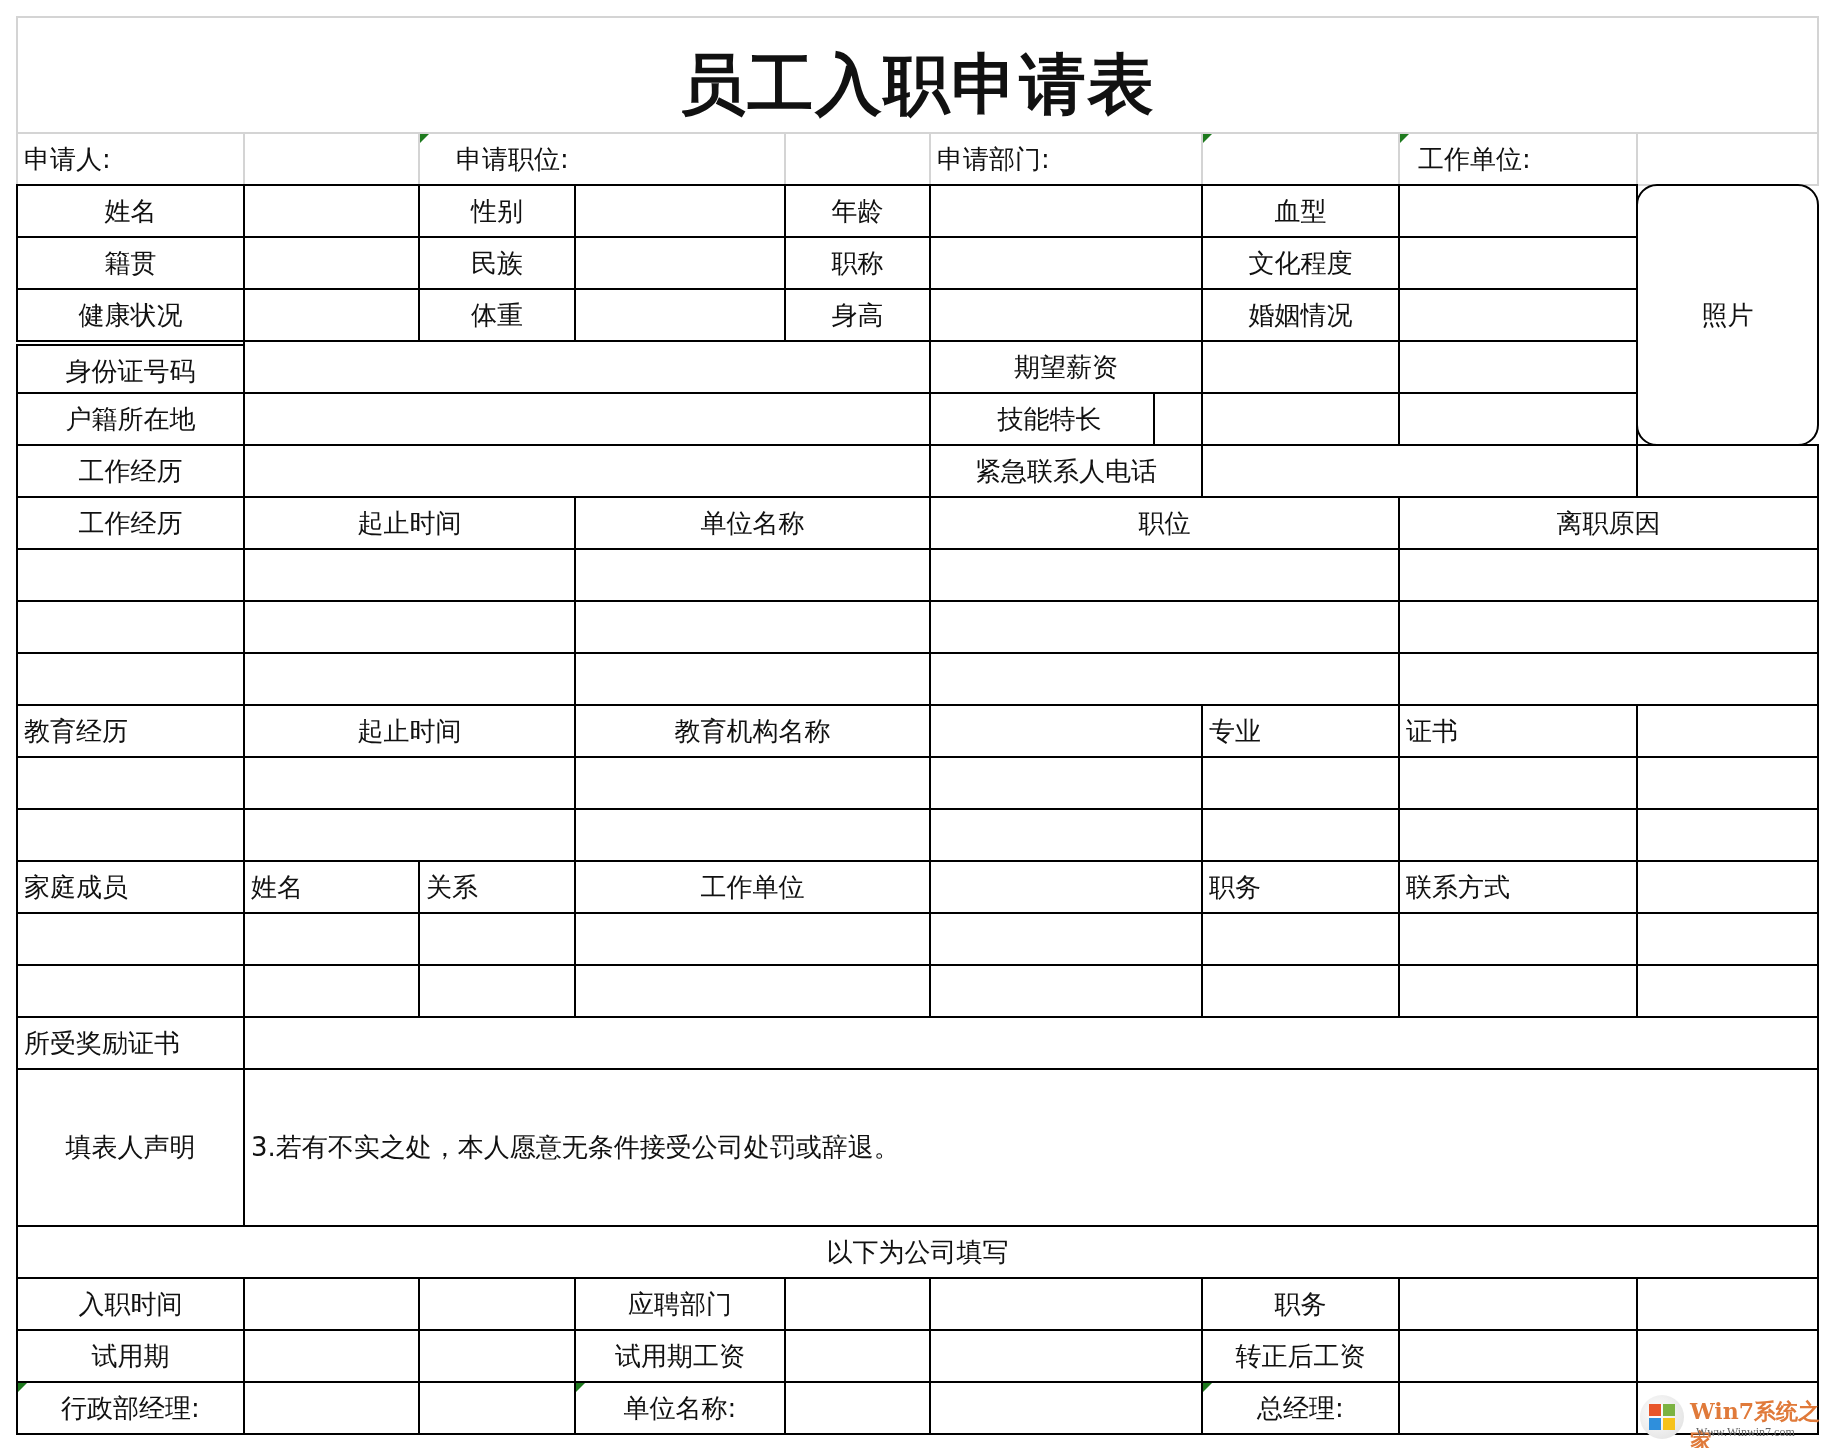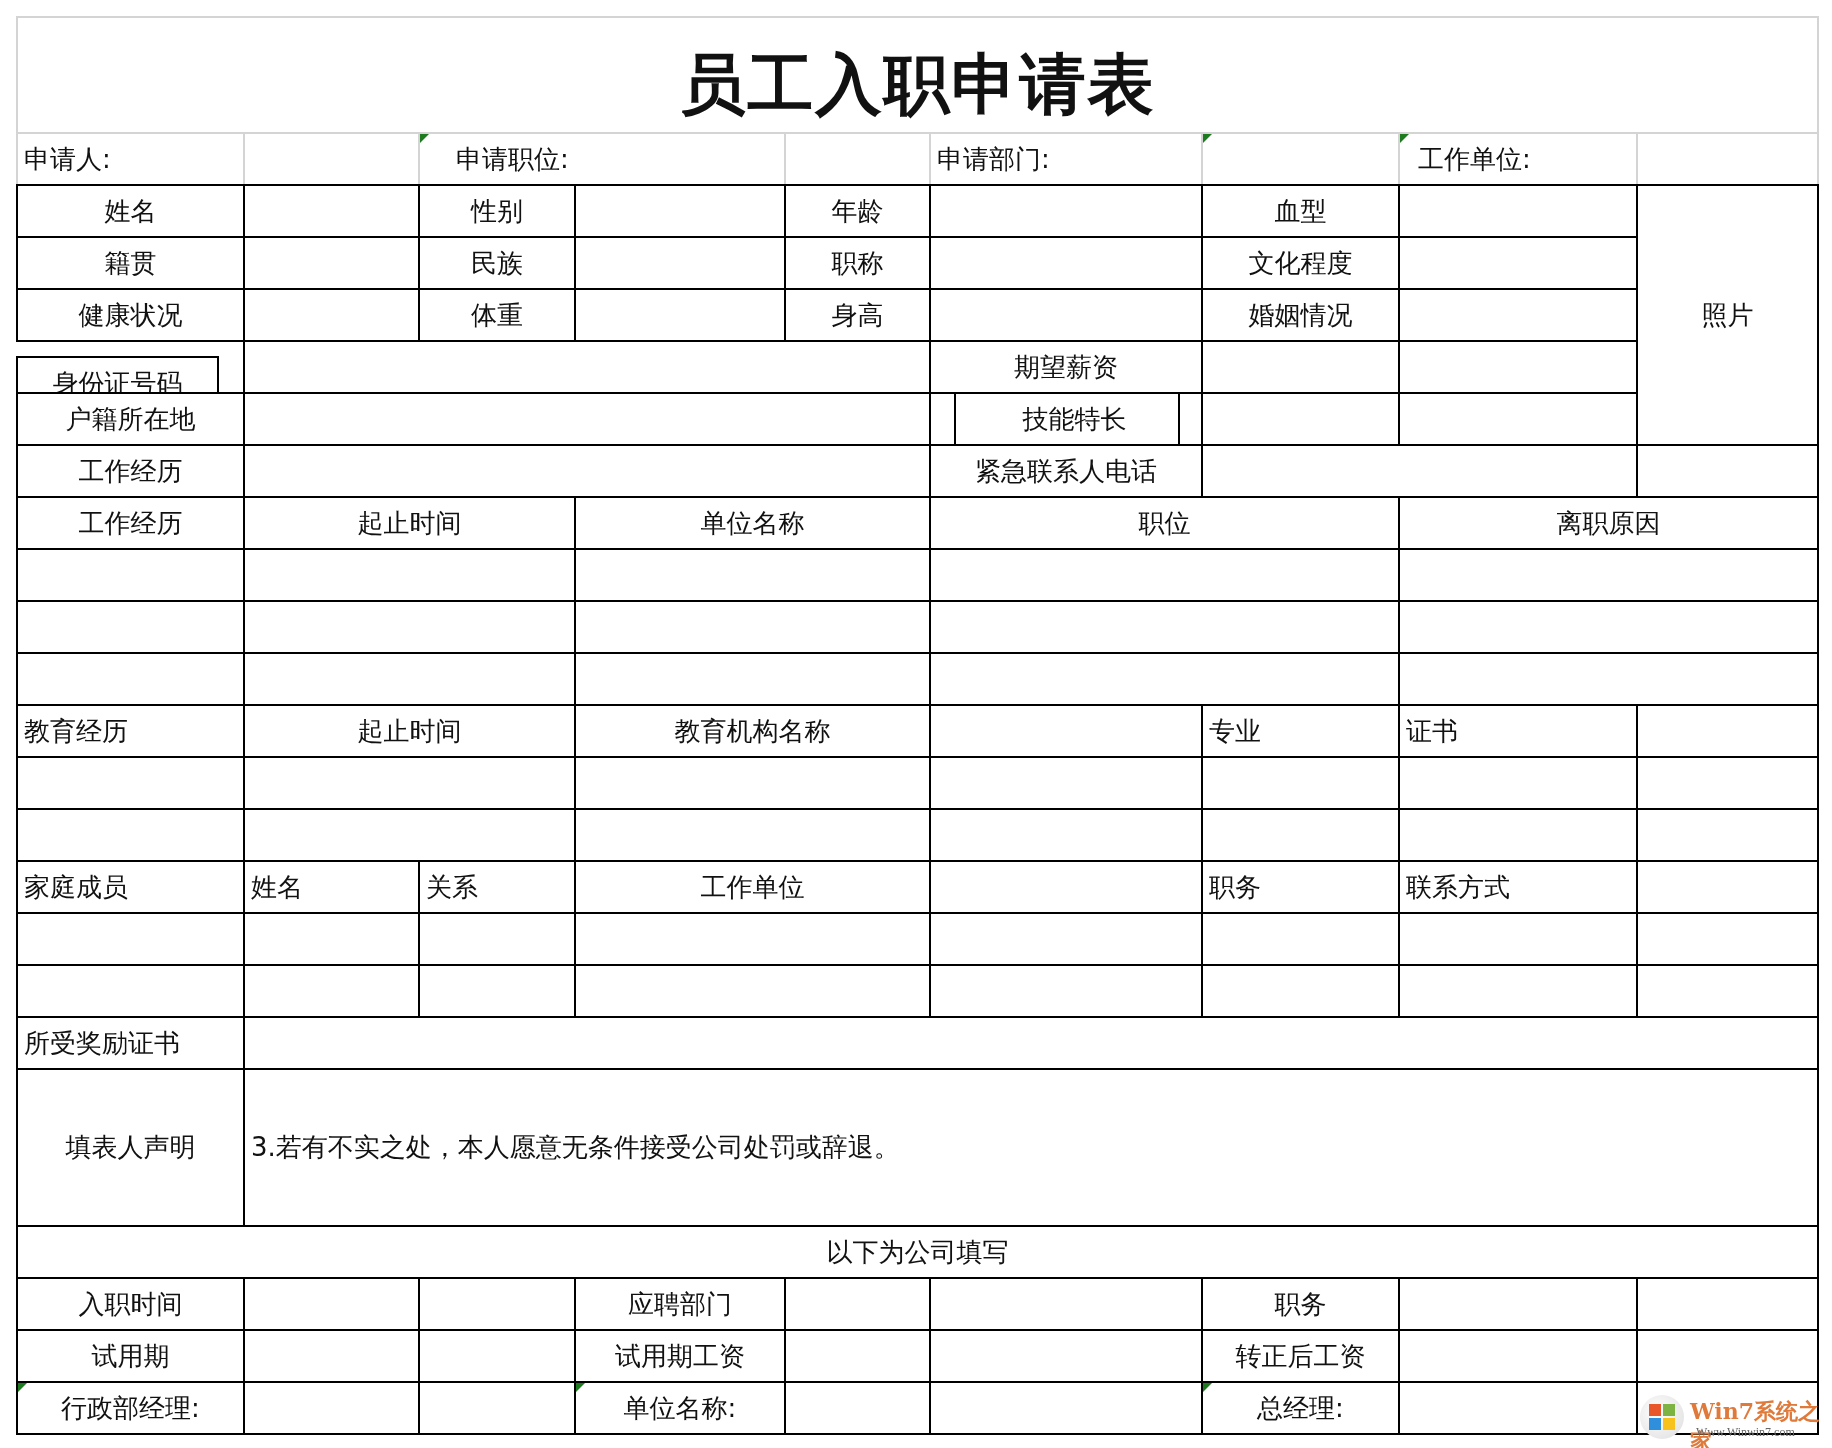--- a/index.html
+++ b/index.html
@@ -39,49 +39,49 @@
 <div class="c g" style="left:1636px;top:132px;width:183px;height:54px;"></div>
 
 <div class="c" style="left:16px;top:184px;width:229px;height:54px;">姓名</div>
 <div class="c" style="left:243px;top:184px;width:177px;height:54px;"></div>
 <div class="c" style="left:418px;top:184px;width:158px;height:54px;">性别</div>
 <div class="c" style="left:574px;top:184px;width:212px;height:54px;"></div>
 <div class="c" style="left:784px;top:184px;width:147px;height:54px;">年龄</div>
 <div class="c" style="left:929px;top:184px;width:274px;height:54px;"></div>
 <div class="c" style="left:1201px;top:184px;width:199px;height:54px;">血型</div>
 <div class="c" style="left:1398px;top:184px;width:240px;height:54px;"></div>
-<div class="c" style="left:1636px;top:184px;width:183px;height:262px;">照片</div>
+<div class="c" style="left:1636px;top:184px;width:183px;height:262px;border-radius:21px;">照片</div>
 
 <div class="c" style="left:16px;top:236px;width:229px;height:54px;">籍贯</div>
 <div class="c" style="left:243px;top:236px;width:177px;height:54px;"></div>
 <div class="c" style="left:418px;top:236px;width:158px;height:54px;">民族</div>
 <div class="c" style="left:574px;top:236px;width:212px;height:54px;"></div>
 <div class="c" style="left:784px;top:236px;width:147px;height:54px;">职称</div>
 <div class="c" style="left:929px;top:236px;width:274px;height:54px;"></div>
 <div class="c" style="left:1201px;top:236px;width:199px;height:54px;">文化程度</div>
 <div class="c" style="left:1398px;top:236px;width:240px;height:54px;"></div>
 
 <div class="c" style="left:16px;top:288px;width:229px;height:54px;">健康状况</div>
 <div class="c" style="left:243px;top:288px;width:177px;height:54px;"></div>
 <div class="c" style="left:418px;top:288px;width:158px;height:54px;">体重</div>
 <div class="c" style="left:574px;top:288px;width:212px;height:54px;"></div>
 <div class="c" style="left:784px;top:288px;width:147px;height:54px;">身高</div>
 <div class="c" style="left:929px;top:288px;width:274px;height:54px;"></div>
 <div class="c" style="left:1201px;top:288px;width:199px;height:54px;">婚姻情况</div>
 <div class="c" style="left:1398px;top:288px;width:240px;height:54px;"></div>
 
-<div class="c" style="left:16px;top:356px;width:203px;height:54px;">身份证号码</div>
+<div class="c" style="left:16px;top:344px;width:229px;height:54px;">身份证号码</div>
 <div class="c" style="left:243px;top:340px;width:688px;height:54px;"></div>
 <div class="c" style="left:929px;top:340px;width:274px;height:54px;">期望薪资</div>
 <div class="c" style="left:1201px;top:340px;width:199px;height:54px;"></div>
 <div class="c" style="left:1398px;top:340px;width:240px;height:54px;"></div>
 
 <div class="c" style="left:16px;top:392px;width:229px;height:54px;">户籍所在地</div>
 <div class="c" style="left:243px;top:392px;width:688px;height:54px;"></div>
-<div class="c" style="left:954px;top:392px;width:226px;height:54px;padding-left:15px;">技能特长</div>
+<div class="c" style="left:929px;top:392px;width:226px;height:54px;padding-left:15px;">技能特长</div>
 <div class="c" style="left:1201px;top:392px;width:199px;height:54px;"></div>
 <div class="c" style="left:1398px;top:392px;width:240px;height:54px;"></div>
 
 <div class="c" style="left:16px;top:444px;width:229px;height:54px;">工作经历</div>
 <div class="c" style="left:243px;top:444px;width:688px;height:54px;"></div>
 <div class="c" style="left:929px;top:444px;width:274px;height:54px;">紧急联系人电话</div>
 <div class="c" style="left:1201px;top:444px;width:437px;height:54px;"></div>
 <div class="c" style="left:1636px;top:444px;width:183px;height:54px;"></div>
 
 <div class="c" style="left:16px;top:496px;width:229px;height:54px;">工作经历</div>

